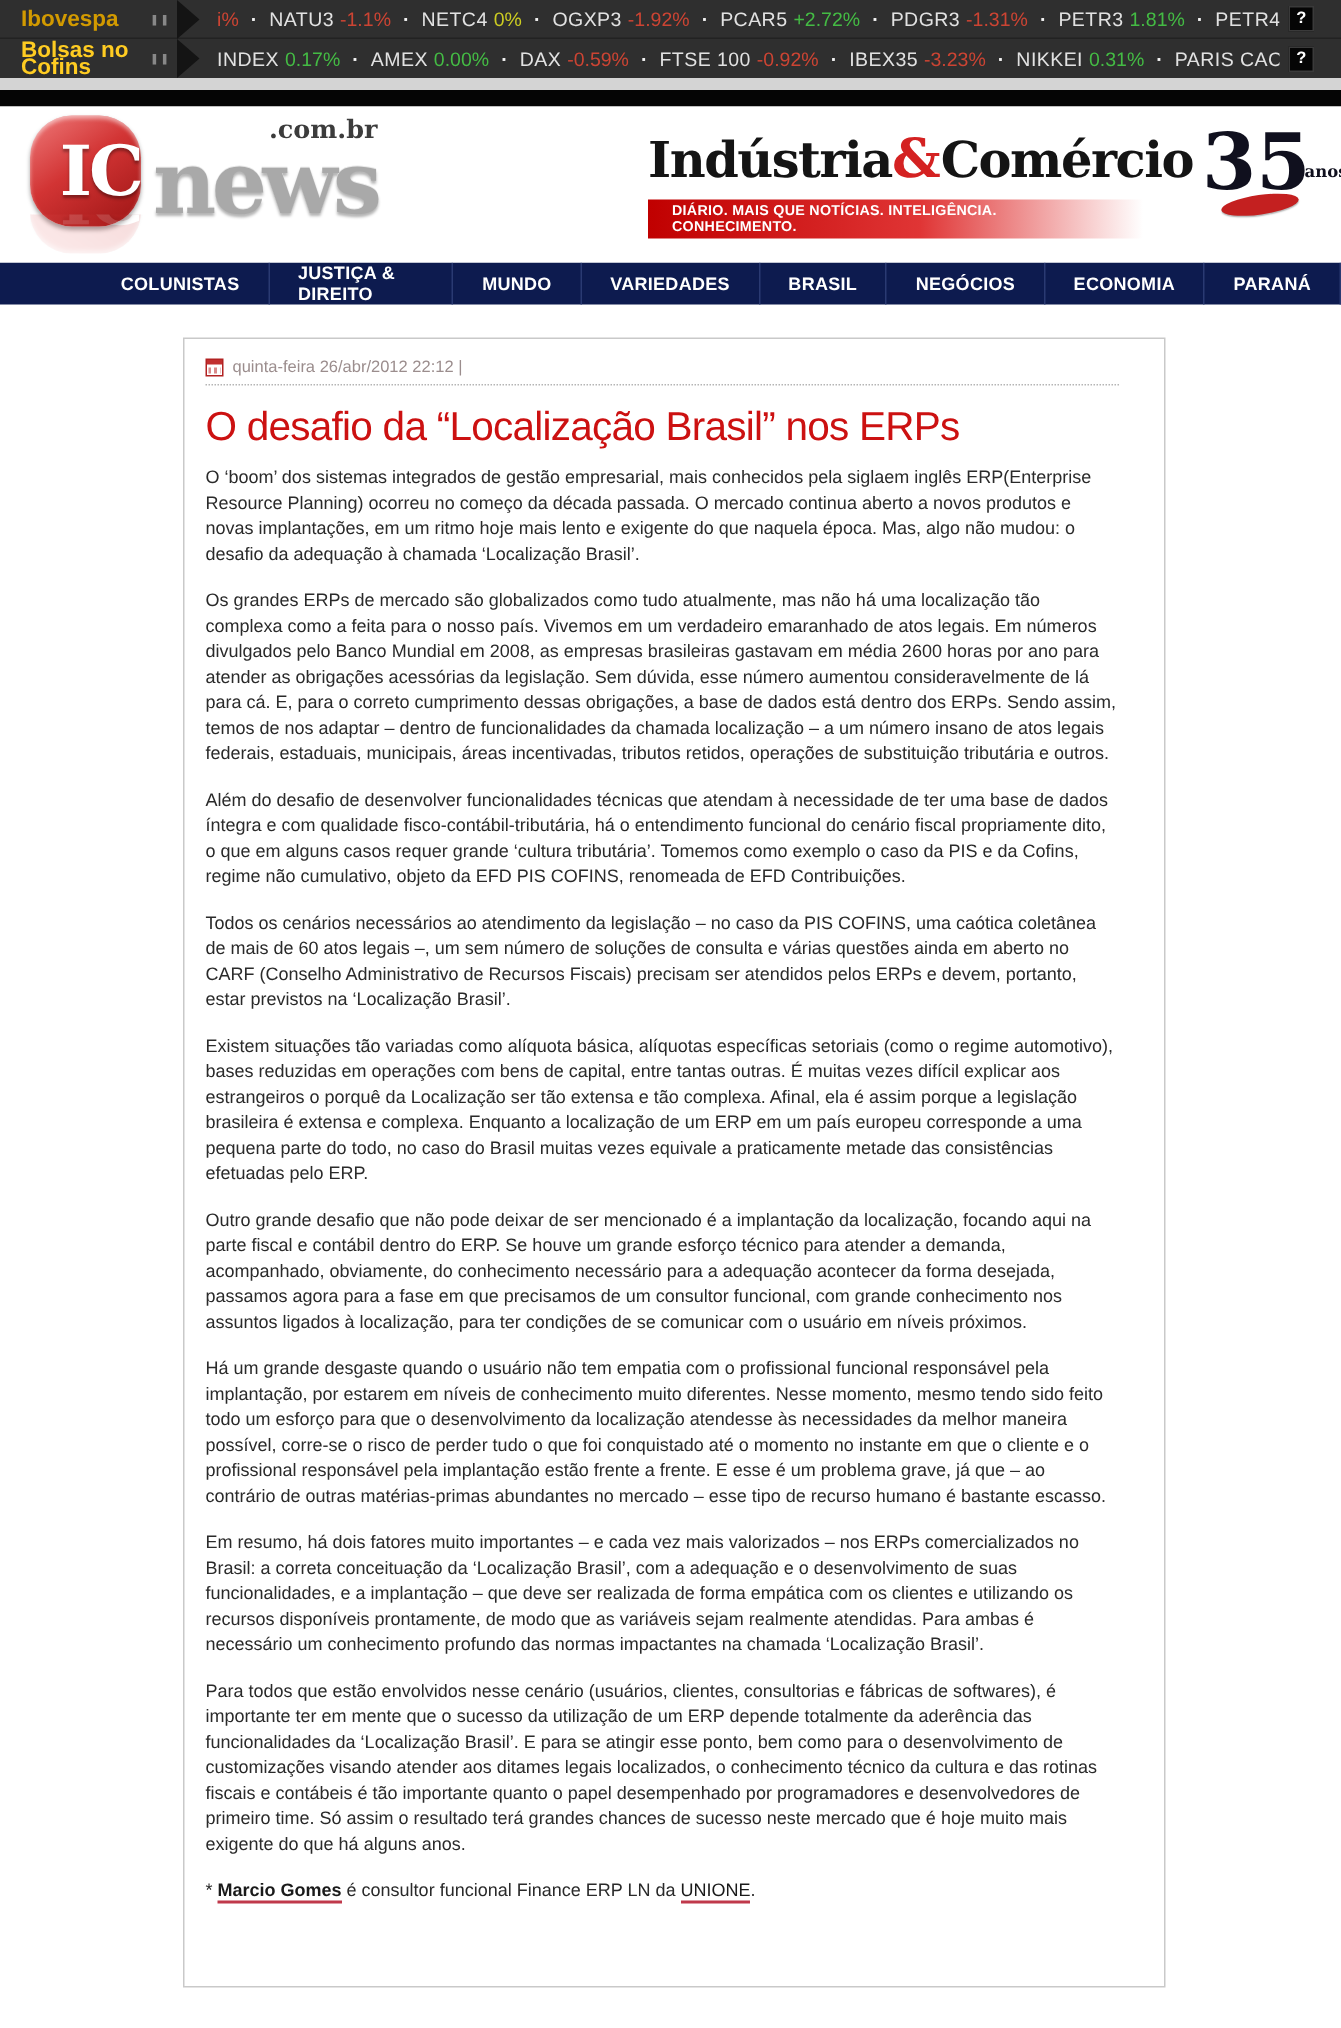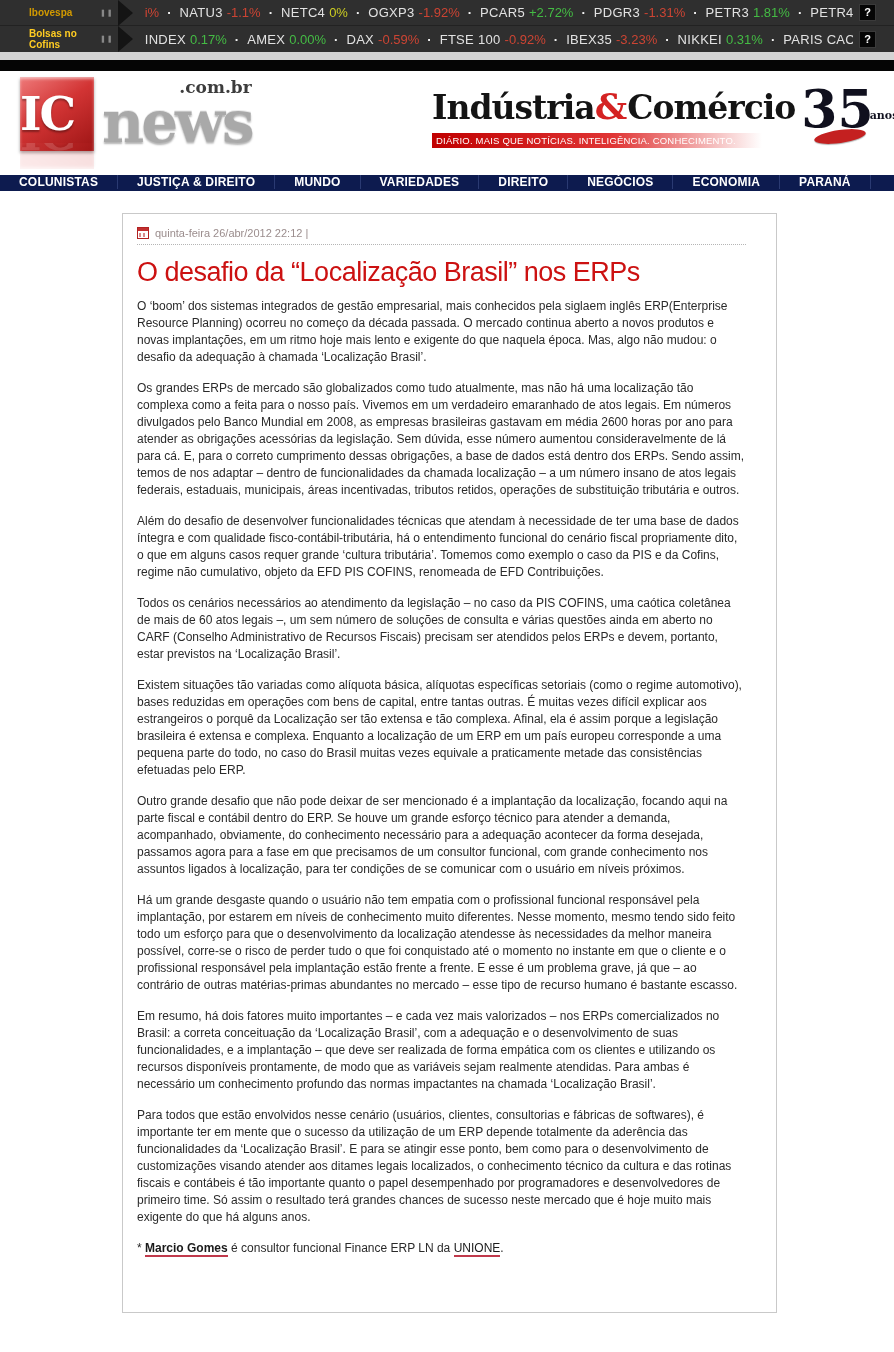--- a/index.html
+++ b/index.html
@@ -3,59 +3,59 @@
 <meta charset="utf-8">
 <style>
   * { margin:0; padding:0; box-sizing:border-box; }
   html,body { background:#fff; }
   body { width:894px; height:1352px; overflow:hidden; font-family:"Liberation Sans",sans-serif; position:relative; }
 
   
   .ticker { width:894px; height:52px; background:#2f2f2f; }
   .trow { height:26px; display:flex; align-items:center; position:relative; border-bottom:1px solid #222; }
   .trow:last-child { border-bottom:none; }
-  .tlabel { width:100px; padding-left:29px; font-size:10px; font-weight:bold; line-height:11px; flex:0 0 100px; }
+  .tlabel { width:100px; padding-left:14px; font-size:15px; font-weight:bold; line-height:11px; flex:0 0 100px; }
   .tlabel.l1 { color:var(--label1,#d29a00); }
   .tlabel.l2 { color:var(--label2,#ffcc22); }
   .tpause { color:#888; font-size:7px; letter-spacing:1px; margin-right:4px; }
   .tarrow { width:0; height:0; border-top:13px solid transparent; border-bottom:13px solid transparent; border-left:15px solid #141414; margin-right:10px; }
   .titems { flex:1; white-space:nowrap; overflow:hidden; font-size:13px; color:#ddd; }
   .titem { margin:0 2px; }
   .tsym { color:#e2e2e2; letter-spacing:.3px; margin-right:4px; }
   .tdot { color:#f5f5f5; margin:0 6px; font-weight:bold; }
   .tval.up { color:var(--up,#44bb44); }
   .tval.down { color:var(--down,#cc4433); }
   .tval.zero { color:var(--zero,#cccc22); }
   .thelp { flex:0 0 auto; width:17px; height:17px; background:#050505; border:1px solid #3a3a3a; color:#fff; font-size:11px; font-weight:bold; text-align:center; line-height:15px; margin:0 18px 0 6px; cursor:pointer; }
 
   .strip-gray { height:8px; background:#d4d4d4; }
   .strip-black { height:11px; background:#050505; }
 
   
   .masthead { height:104px; position:relative; background:#fff; }
   .icnews { position:absolute; left:20px; top:6px; cursor:pointer; }
   .logo-row { display:flex; align-items:center; }
-  .ic-badge { width:74px; height:74px; border-radius:0; background:linear-gradient(145deg,#ef7a7a 0%,#d23434 45%,#9c1414 100%); box-shadow:inset 0 2px 3px rgba(255,255,255,.55), 0 2px 3px rgba(0,0,0,.35); display:flex; align-items:center; justify-content:flex-start; }
+  .ic-badge { width:74px; height:74px; border-radius:28px; background:linear-gradient(145deg,#ef7a7a 0%,#d23434 45%,#9c1414 100%); box-shadow:inset 0 2px 3px rgba(255,255,255,.55), 0 2px 3px rgba(0,0,0,.35); display:flex; align-items:center; justify-content:flex-end; }
   .ic-badge span { font-family:"DejaVu Serif",serif; font-weight:bold; font-size:46px; color:#fff; text-shadow:0 2px 2px rgba(0,0,0,.35); letter-spacing:-2px; }
   .news-wrap { position:relative; padding:16px 10px 0 8px; }
   .news-text { font-family:"DejaVu Serif",serif; font-weight:bold; font-size:58px; line-height:58px; letter-spacing:-3px; color:#a9a9a9; text-shadow:0 -1px 0 #e8e8e8, 0 2px 2px rgba(0,0,0,.3); }
   .domain { position:absolute; top:0; right:10px; font-family:"DejaVu Serif",serif; font-weight:bold; font-size:17px; color:#3c3c3c; }
   .logo-reflect { height:26px; overflow:hidden; transform:scaleY(-1); opacity:.15; margin-top:-8px; }
 
   .brand { position:absolute; right:22px; top:14px; width:440px; }
   .brand-line { position:relative; white-space:nowrap; }
   .brand-serif { font-family:"DejaVu Serif",serif; font-weight:bold; font-size:33px; letter-spacing:-1px; color:#141414; }
   .brand-amp { font-family:"DejaVu Serif",serif; font-weight:bold; font-size:36px; color:#d42222; }
   .brand-35 { font-family:"DejaVu Serif",serif; font-weight:bold; font-size:52px; line-height:40px; color:#10101e; margin-left:6px; vertical-align:-8px; display:inline-block; }
   .brand-anos { font-family:"DejaVu Serif",serif; font-weight:bold; font-size:11px; color:#10101e; margin-left:-4px; }
   .ribbon { position:absolute; right:6px; bottom:-14px; width:52px; height:13px; background:#c42020; border-radius:50%; transform:rotate(-8deg); box-shadow:0 1px 1px rgba(0,0,0,.3); }
-  .brand-tagline { margin-top:4px; width:330px; padding:2px 4px; font-size:9.5px; font-weight:normal; letter-spacing:.2px; color:#fff; background:linear-gradient(to right,#c00000 0%,#e03535 55%,rgba(255,255,255,0) 100%); }
+  .brand-tagline { margin-top:4px; width:330px; padding:2px 16px; font-size:9.5px; font-weight:bold; letter-spacing:.2px; color:#fff; background:linear-gradient(to right,#c00000 0%,#e03535 55%,rgba(255,255,255,0) 100%); }
 
   
-  .nav { height:16px; background:var(--nav-bg,#0d1b4f); display:flex; align-items:flex-start;flex-direction:column; }
+  .nav { height:28px; background:var(--nav-bg,#0d1b4f); display:flex; align-items:center; }
   .nav-spacer { width:64px; border-right:1px solid #2a3a72; }
   .nav-item { display:flex; align-items:center; padding:0 19px; color:#fff; font-size:12px; font-weight:bold; letter-spacing:.2px; border-right:1px solid #2a3a72; cursor:pointer; text-decoration:none; }
 
   
   .article { margin:22px 0 0 122px; width:655px; min-height:1100px; background:#fff; border:1px solid #c9c9c9; padding:13px 30px 20px 14px; }
   .date-row { font-size:11px; color:#9b8d8d; display:flex; align-items:center; }
   .cal { width:12px; height:12px; border:1px solid #b22222; background:#fff; position:relative; display:inline-block; margin-right:6px; flex:0 0 auto; }
   .cal:before { content:""; position:absolute; top:0; left:0; right:0; height:3px; background:#c23030; }
   .cal:after { content:""; position:absolute; top:5px; left:1px; right:1px; bottom:1px; background:repeating-linear-gradient(90deg,#d98a8a 0 2px,#fff 2px 4px); }
   .dotted { border-bottom:1px dotted #b5b5b5; margin:5px 0 12px 0; }
@@ -118,21 +118,21 @@
   </div>
 </div>
 
 <div class="nav">
   <div class="nav-spacer"></div>
   <span style="display:flex;">
       <a class="nav-item">COLUNISTAS</a>
       <a class="nav-item">JUSTIÇA &amp; DIREITO</a>
       <a class="nav-item">MUNDO</a>
       <a class="nav-item">VARIEDADES</a>
-      <a class="nav-item">DIREITO</a>
+      <a class="nav-item">BRASIL</a>
       <a class="nav-item">NEGÓCIOS</a>
       <a class="nav-item">ECONOMIA</a>
       <a class="nav-item">PARANÁ</a>
     </span>
 </div>
 
 <div class="article">
   <div class="date-row">
     <span class="cal"></span>
     <span>quinta-feira 26/abr/2012 22:12 |</span>

